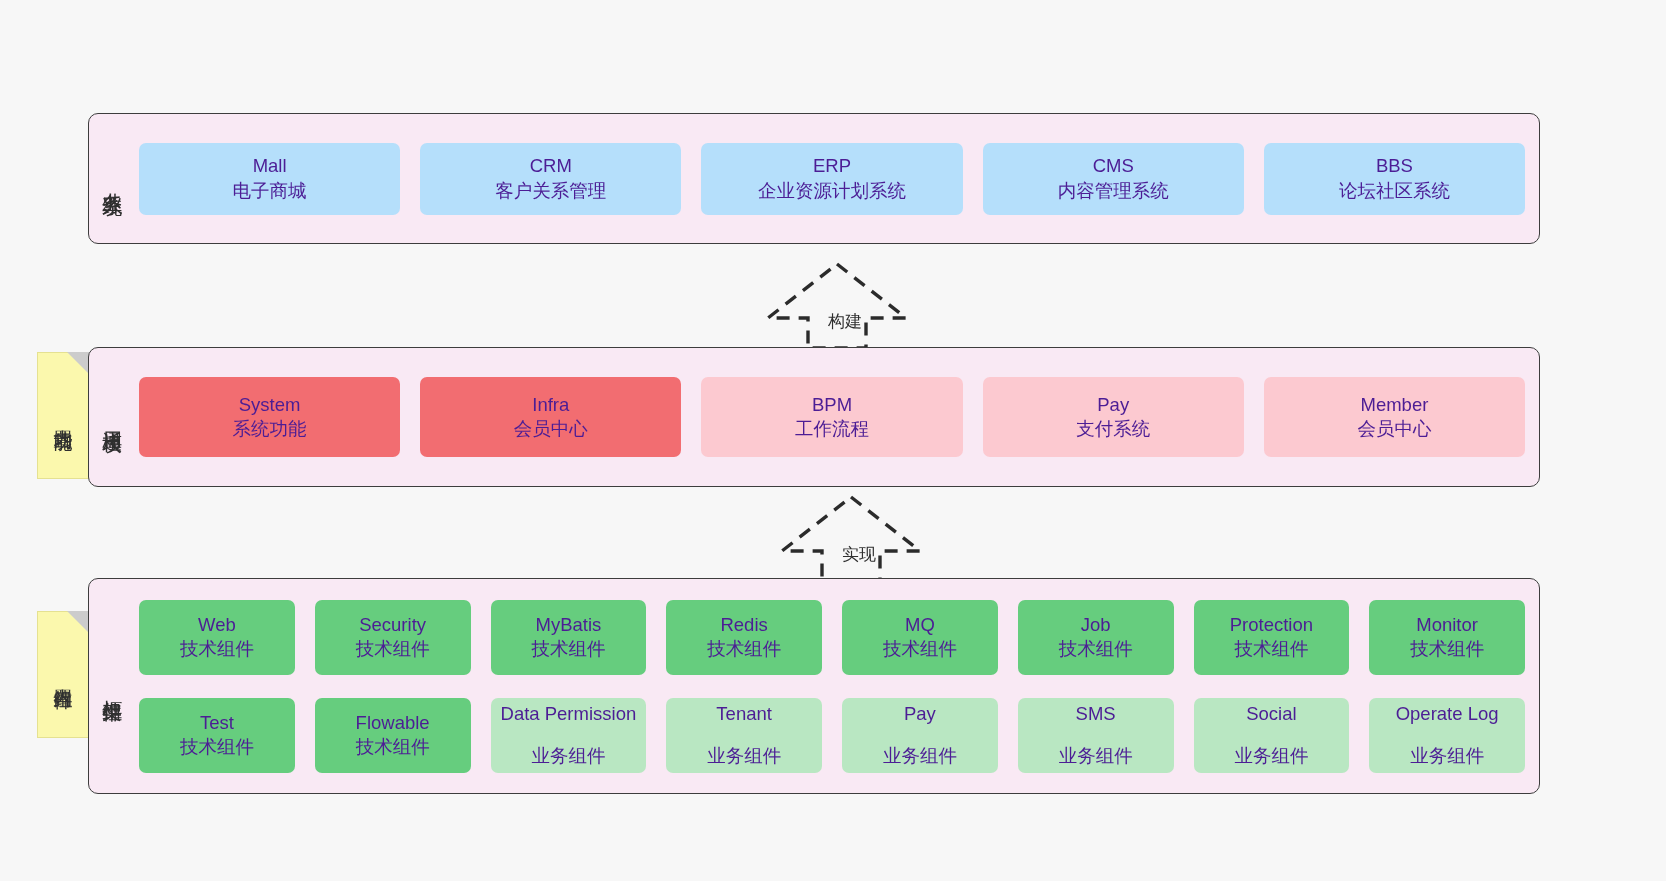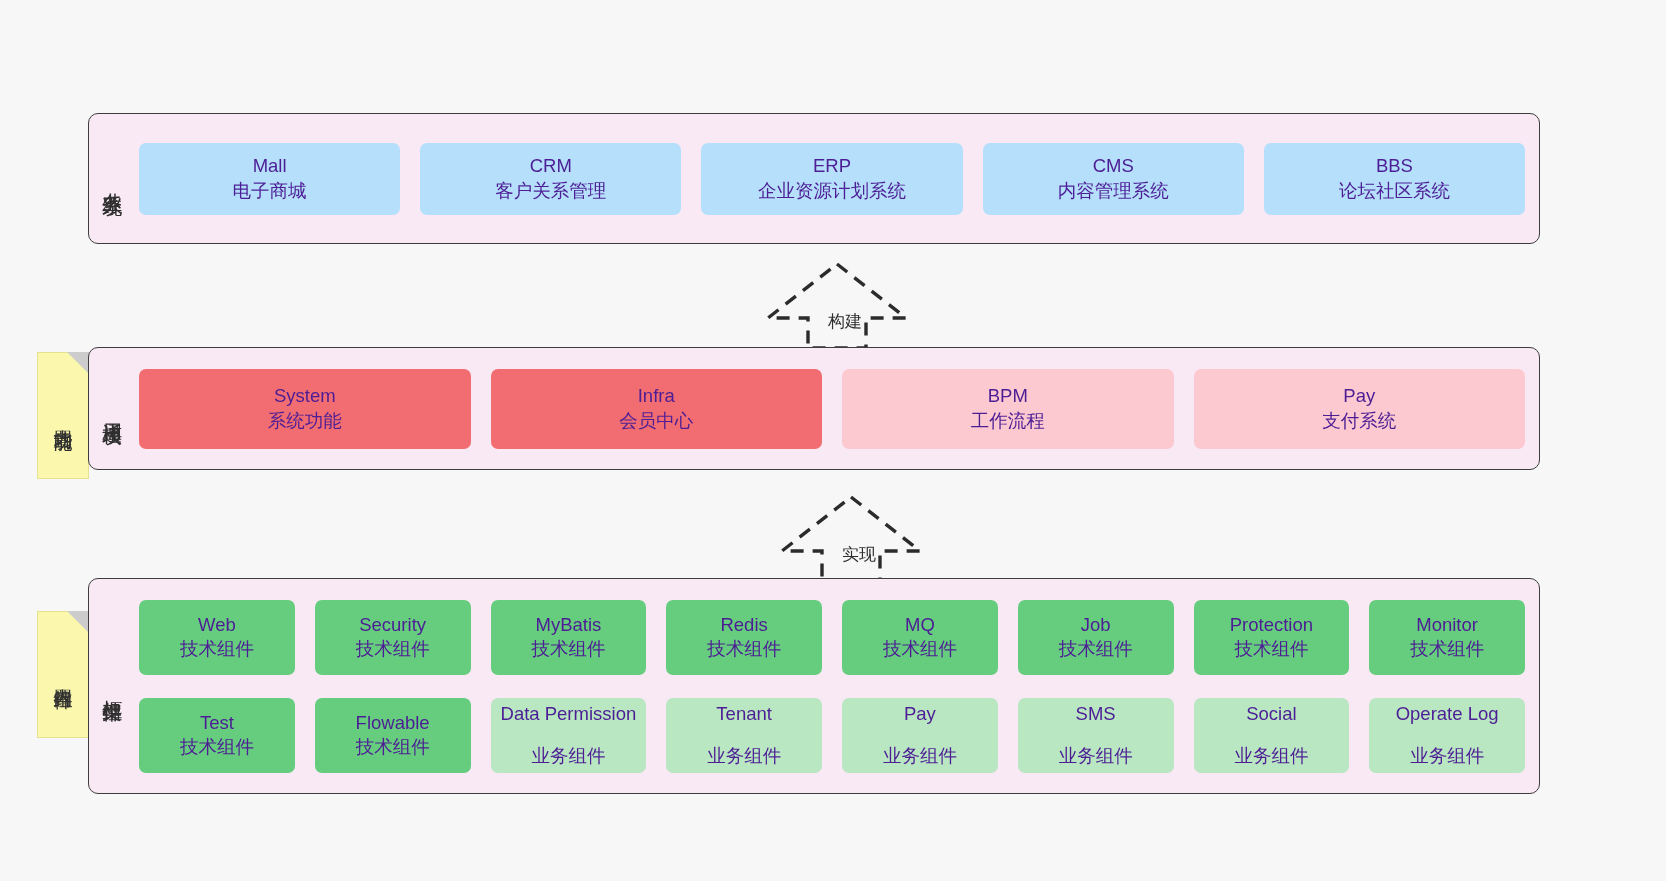--- a/index.html
+++ b/index.html
@@ -84,21 +84,21 @@
   #layer-business .cell {
     height: 72px;
     background: #b5dffb;
   }
 
   
   #layer-modules {
     left: 88px;
     top: 347px;
     width: 1452px;
-    height: 123px;
+    height: 140px;
   }
   #layer-modules .cell {
     height: 80px;
   }
   .c-red    { background: #f26d71; }
   .c-pink   { background: #fcc9d0; }
 
   
   #layer-framework {
     left: 88px;
@@ -230,20 +230,24 @@
           <span class="ln">会员中心</span>
         </div>
         <div class="cell c-pink">
           <span class="ln">BPM</span>
           <span class="ln">工作流程</span>
         </div>
         <div class="cell c-pink">
           <span class="ln">Pay</span>
           <span class="ln">支付系统</span>
         </div>
+        <div class="cell c-pink">
+          <span class="ln">Member</span>
+          <span class="ln">会员中心</span>
+        </div>
       </div>
     </div>
   </div>
 
   <div class="uml-arrow" id="arrow-impl">
     <svg width="150" height="92" viewBox="0 0 150 92" fill="none">
       <path d="M75 6 L144 60 L104 60 L104 90 L46 90 L46 60 L6 60 Z" stroke="#2b2b2b" stroke-width="3.4" fill="none" stroke-dasharray="13 9" stroke-linejoin="miter"></path>
     </svg>
     <div class="arrow-label">实现</div>
   </div>

